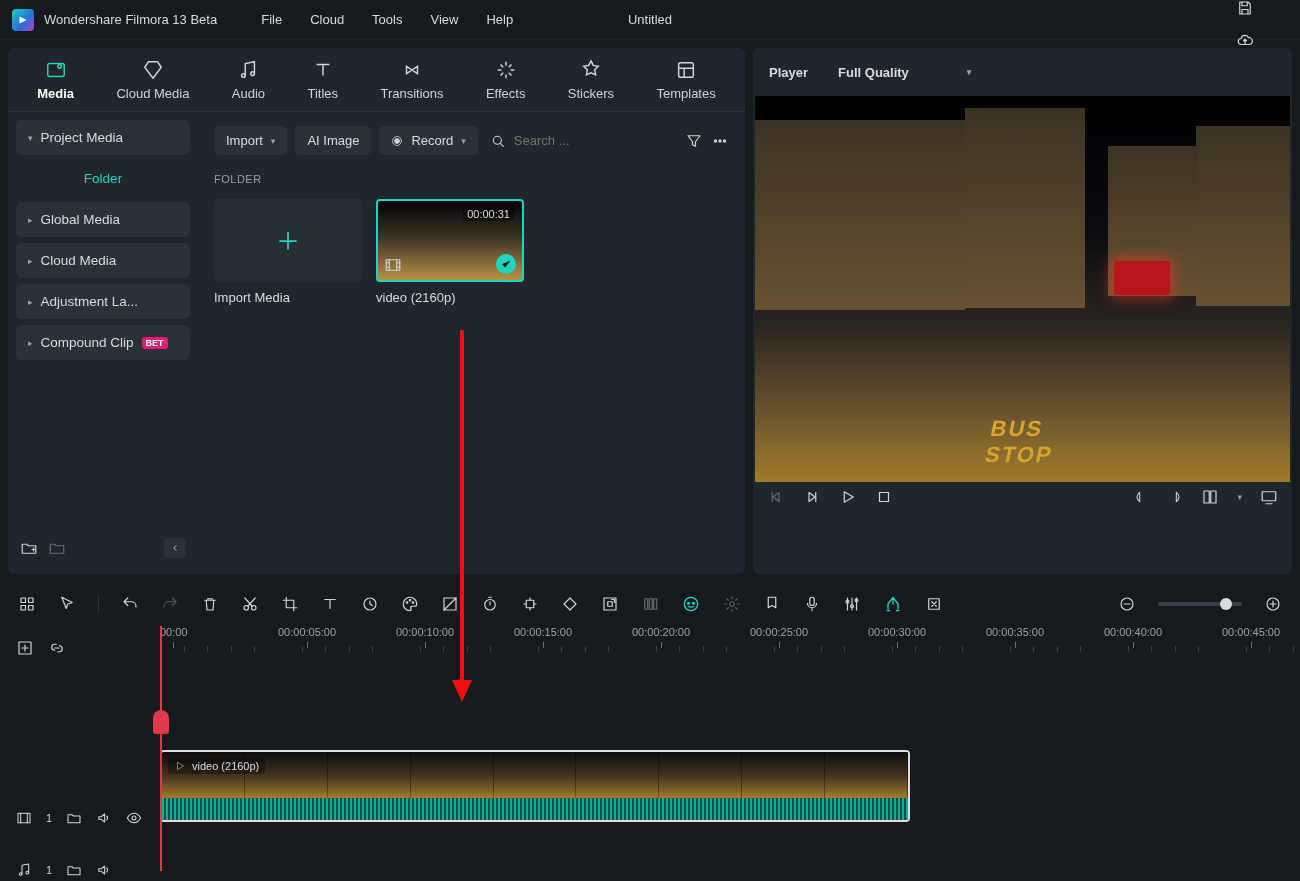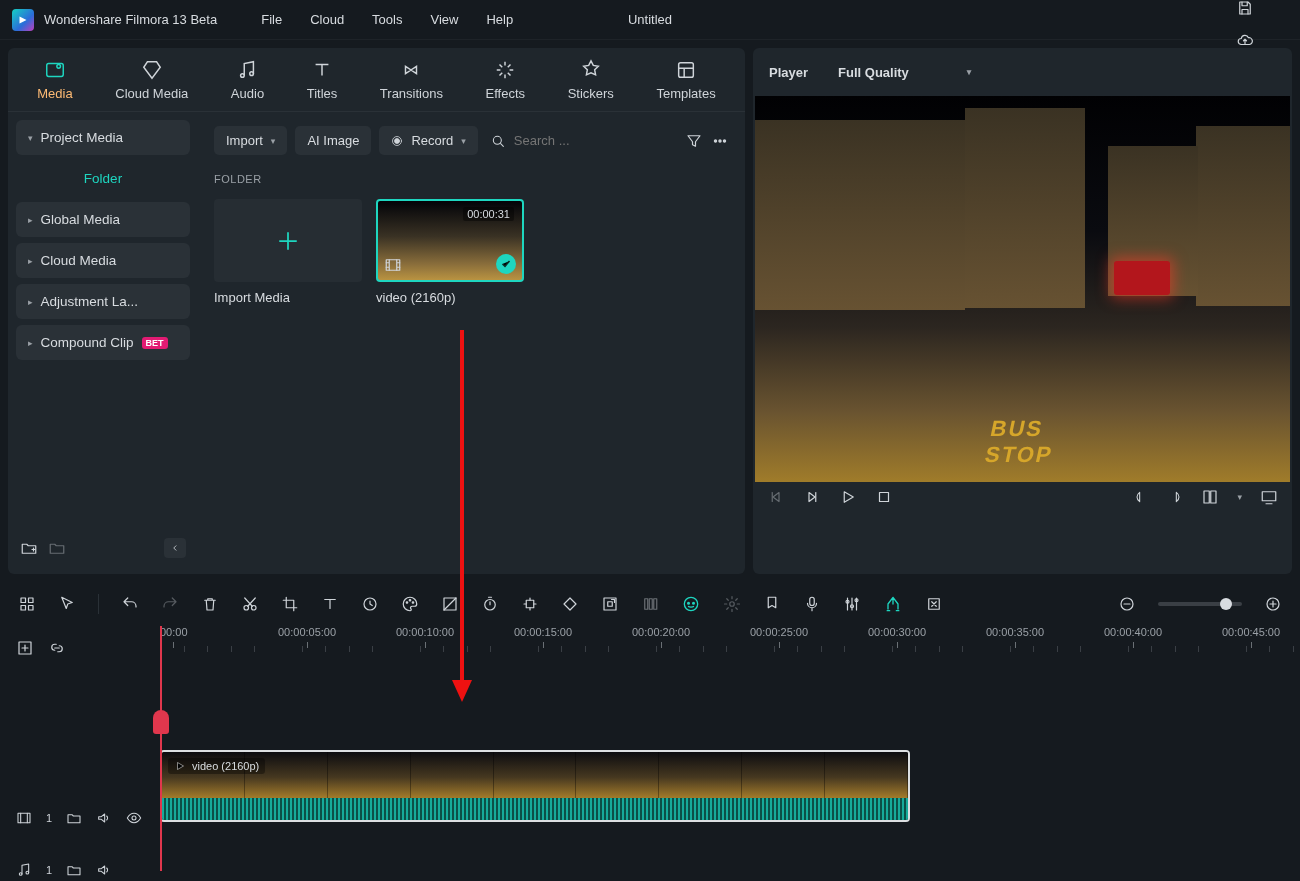--- a/index.html
+++ b/index.html
@@ -14,21 +14,21 @@
 .top-right { margin-left:auto; display:flex; align-items:center; gap:14px;flex-direction:column; }
 .btn-dark { background:#3a3f45; padding:6px 14px; border-radius:4px; cursor:pointer; }
 .icon { display:inline-flex; align-items:center; justify-content:center; }
 .icon svg { stroke:#cfd4d9; fill:none; stroke-width:1.6; stroke-linecap:round; stroke-linejoin:round; }
 
 .maingrid { display:flex; height:534px; }
 
 .left { width:737px; background:#1f262c; display:flex; flex-direction:column; margin:8px 0 0 8px; border-radius:6px; }
 .tabrow { height:64px; display:flex; align-items:center; justify-content:space-around; border-bottom:1px solid #2a3137; padding:0 8px;}
 .tab-item { display:flex; flex-direction:column; align-items:center; gap:5px; color:#cfd4d9; font-size:13px; cursor:pointer; }
-.tab-item.act { color:#fdba74; }
+.tab-item.act { color:#ffffff;font-weight:bold; }
 .tab-item .ti-ico { width:22px; height:22px; display:flex; align-items:center; justify-content:center; }
 .tab-item.act svg { stroke:#1ed6c0; }
 .tab-item svg { stroke:#cfd4d9; fill:none; stroke-width:1.6; }
 
 .leftbody { display:flex; flex:1; }
 .sidebar { width:190px; padding:8px; display:flex; flex-direction:column; gap:6px; }
 .sb-item { background:#2a3137; border-radius:6px; padding:10px 12px; display:flex; align-items:center; gap:8px; cursor:pointer; font-size:13.5px; }
 .sb-item .chev { font-size:9px; color:#9aa0a6;}
 .sb-item.plain { background:transparent; color:#1ed6c0; justify-content:center; }
 .badge { background:#e21b73; color:#fff; font-size:9px; padding:1px 4px; border-radius:3px; font-weight:bold; }

